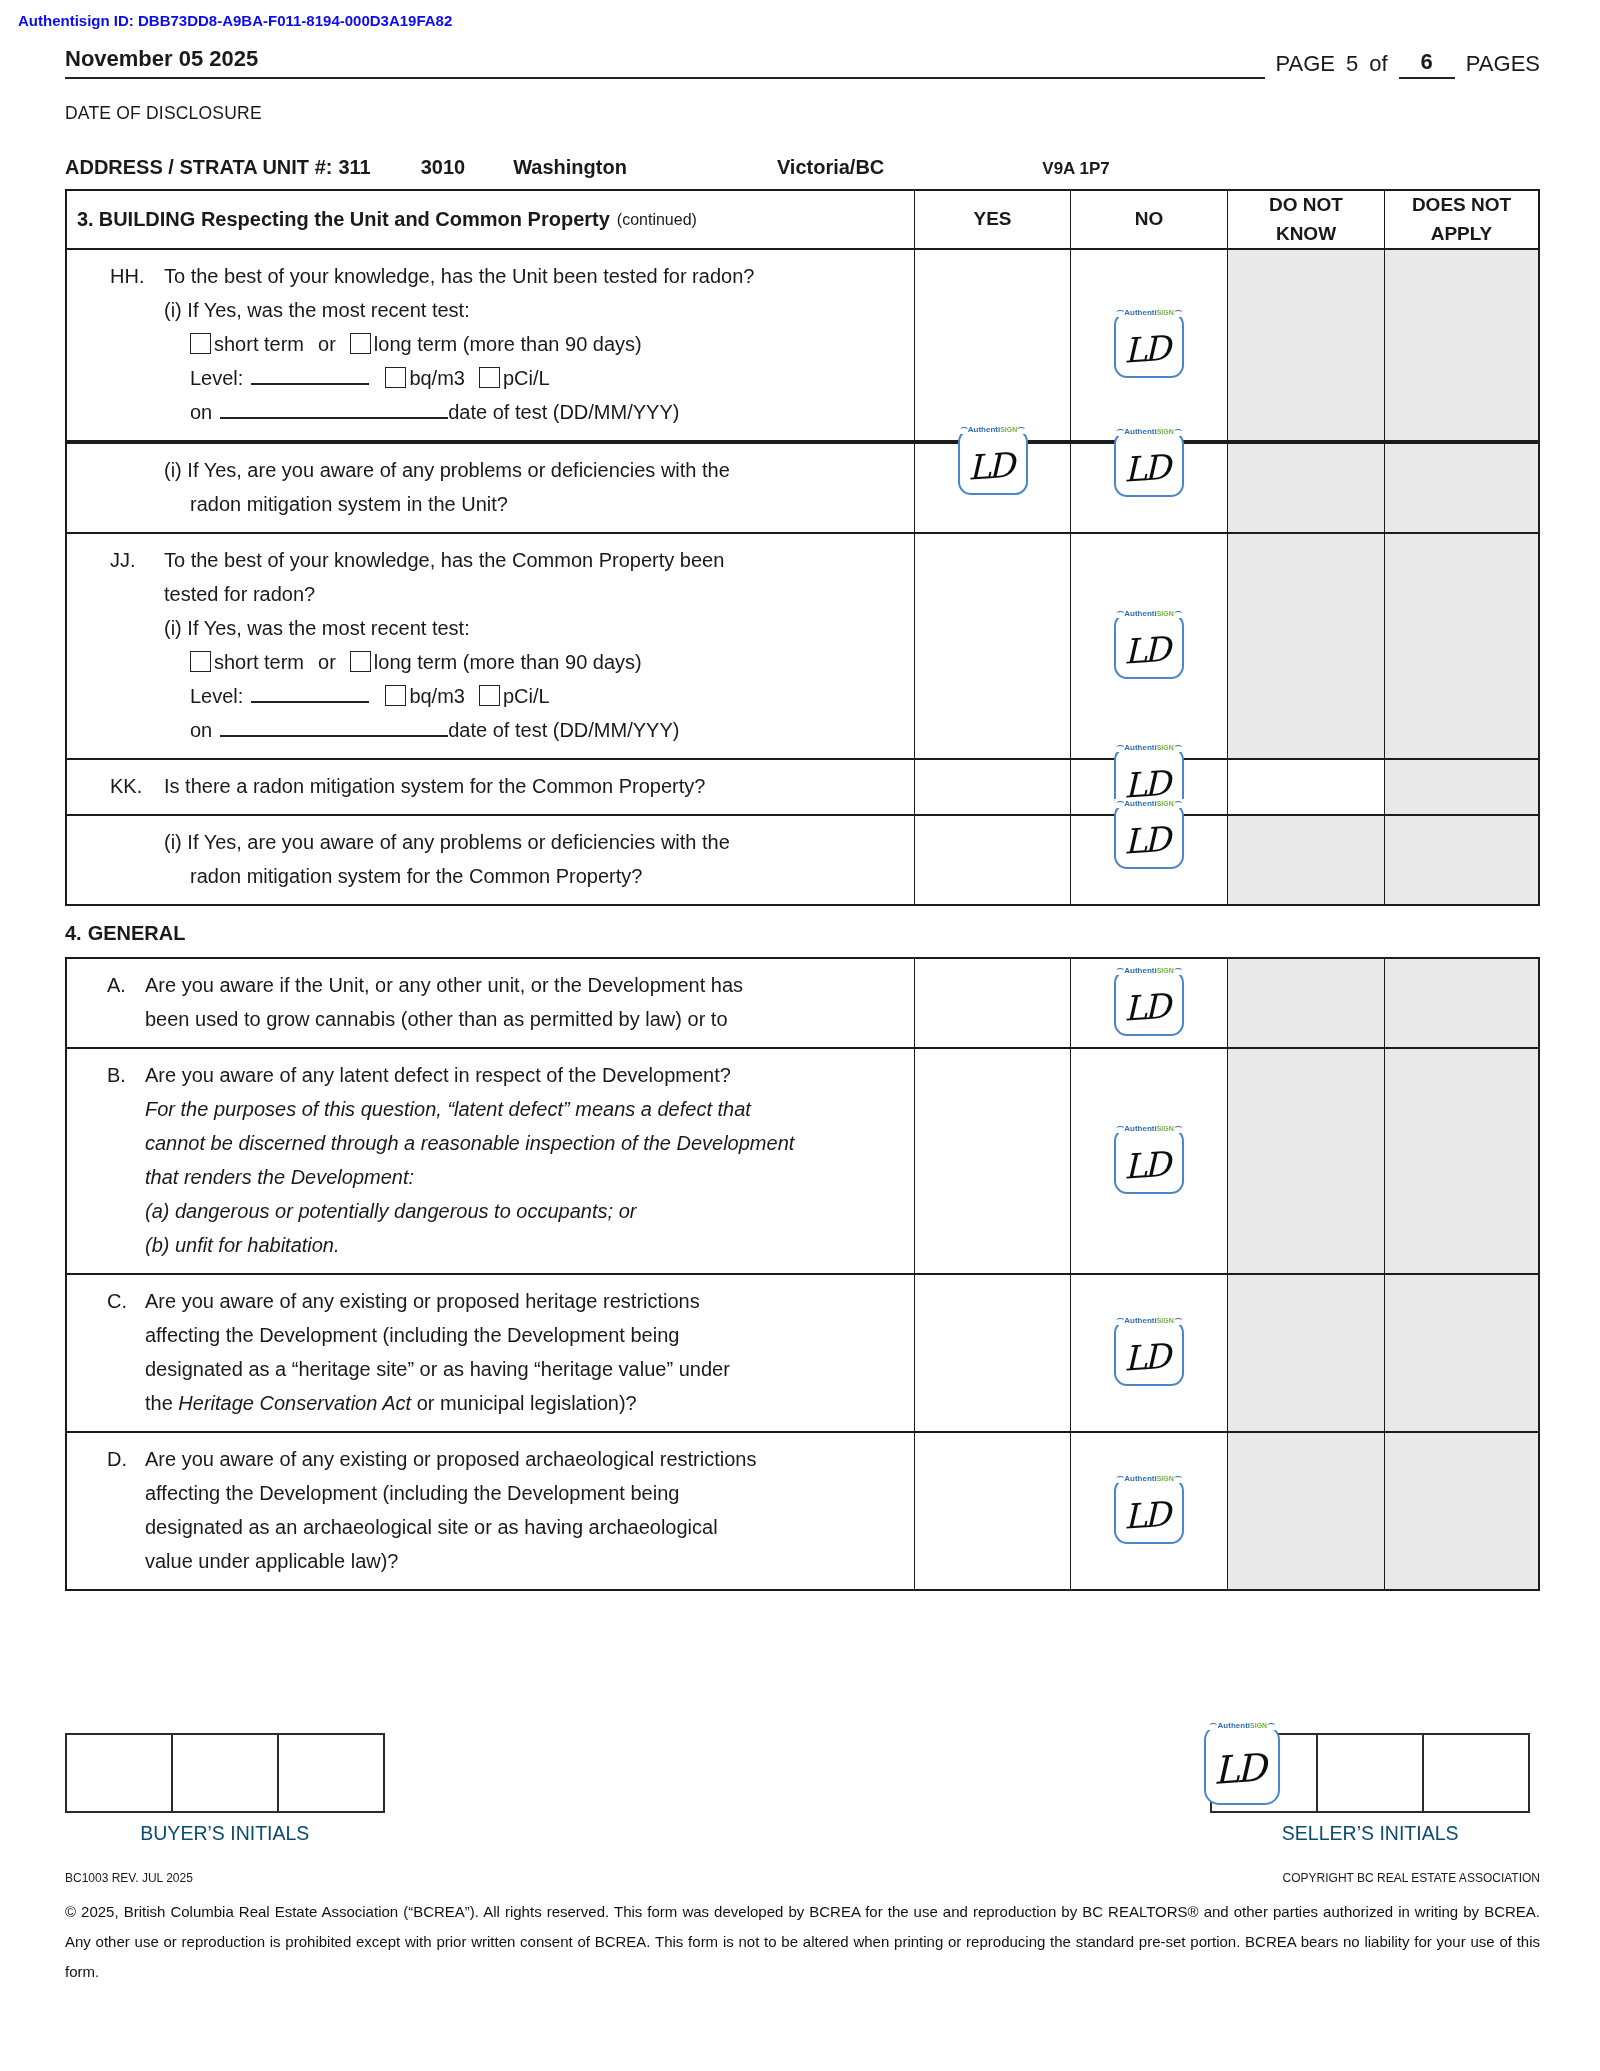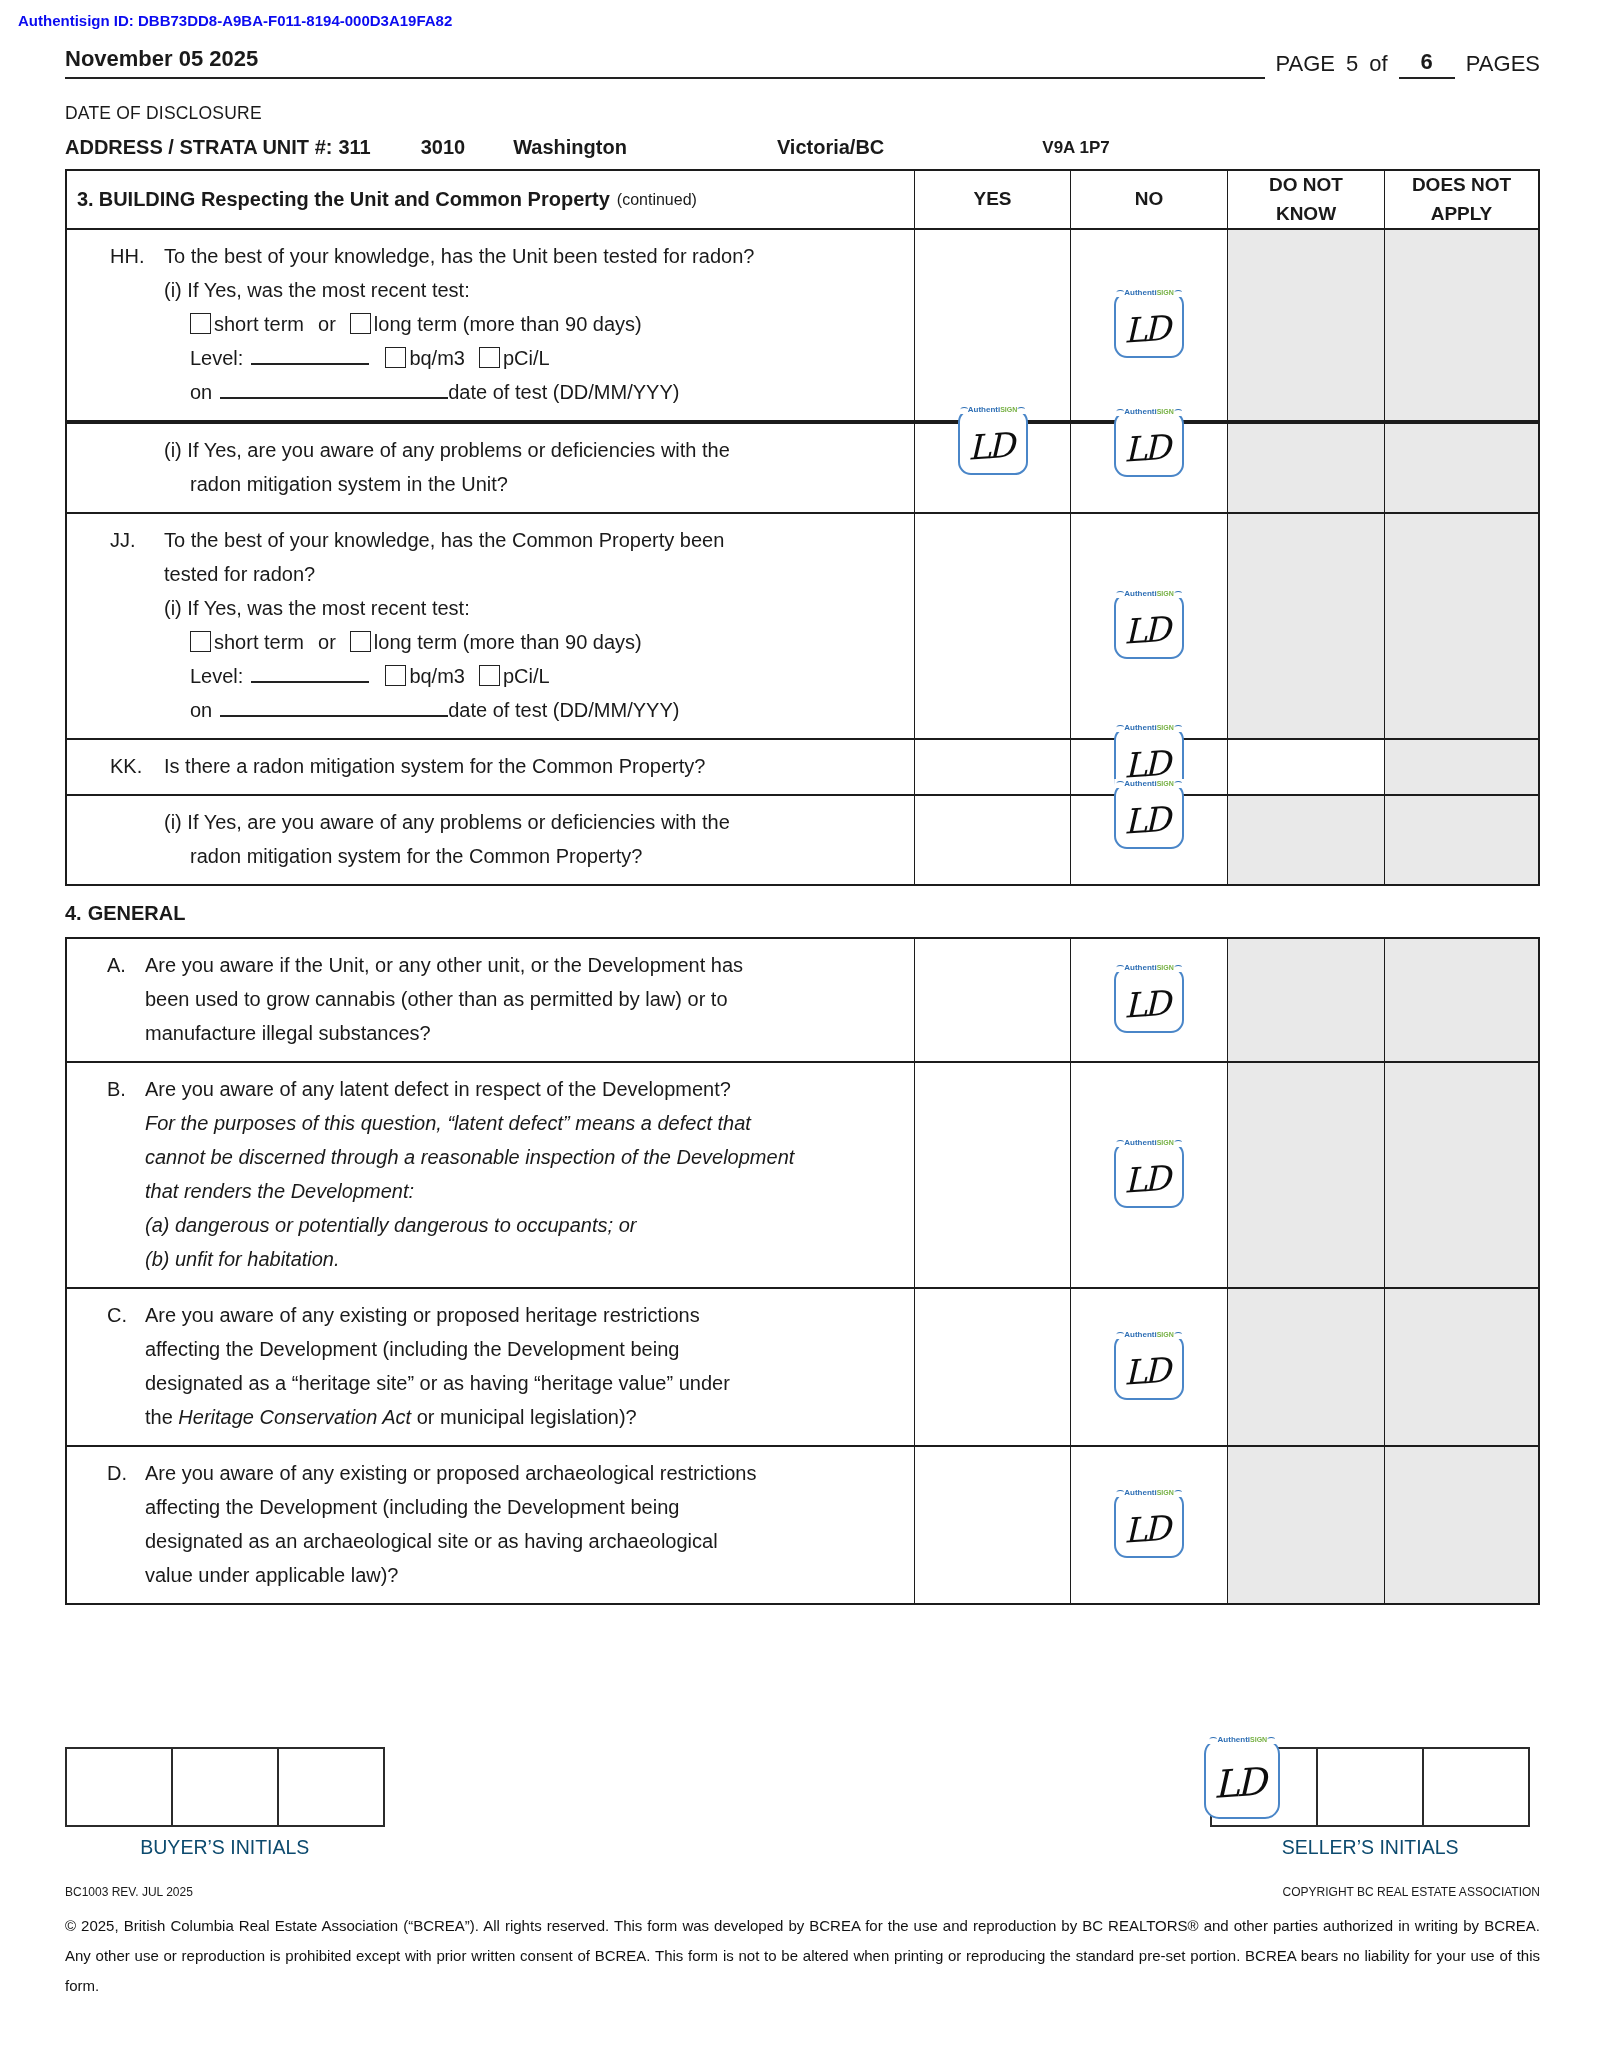--- a/index.html
+++ b/index.html
@@ -11,21 +11,21 @@
   
   .dateline{display:flex;align-items:flex-end;}
   .datewrap{flex:1;border-bottom:2.4px solid #222;padding-bottom:5px;}
   .date-value{font-size:22px;font-weight:bold;}
   .pageinfo{display:flex;align-items:flex-end;gap:11px;padding-left:10px;font-size:22px;}
   .pageinfo span{padding-bottom:2px;}
   .page-total{border-bottom:2.4px solid #222;font-weight:bold;padding:0 22px 2px 22px;}
   .date-caption{font-size:17.5px;margin-top:24px;letter-spacing:.2px;}
 
   
-  .addr{display:flex;align-items:center;font-size:20px;font-weight:bold;margin-top:12px;margin-bottom:10px;}
+  .addr{display:flex;align-items:flex-end;font-size:20px;font-weight:bold;margin-top:32px;margin-bottom:10px;}
   .addr .unit{margin-left:6px;}
   .addr .snum{margin-left:50px;}
   .addr .sname{margin-left:48px;}
   .addr .city{margin-left:150px;}
   .addr .postal{margin-left:158px;font-size:17px;}
 
   
   .qtable{border:2.4px solid #1c1c1c;}
   .trow{display:grid;grid-template-columns:847px 156px 157px 157px 154px;}
   .trow + .trow{border-top:2.2px solid #1c1c1c;}
@@ -277,21 +277,20 @@
       <span class="num">4.</span>
       <span class="ttl">GENERAL</span>
     </div>
 
     <div class="qtable q4">
 
       <div class="trow">
         <div class="c q">
           <div class="qline"><span class="lab">A.</span><span>Are you aware if the Unit, or any other unit, or the Development has</span></div>
           <div class="qline">been used to grow cannabis (other than as permitted by law) or to</div>
-          <div class="qline">manufacture illegal substances?</div>
         </div>
         <div class="c"></div>
         <div class="c">
           <div class="stamp">
             <div class="brand">
                 <span class="curl"></span>
                 <span class="txt-blue">Authenti</span>
                 <span class="txt-green">SIGN</span>
                 <span class="curl"></span>
               </div>

